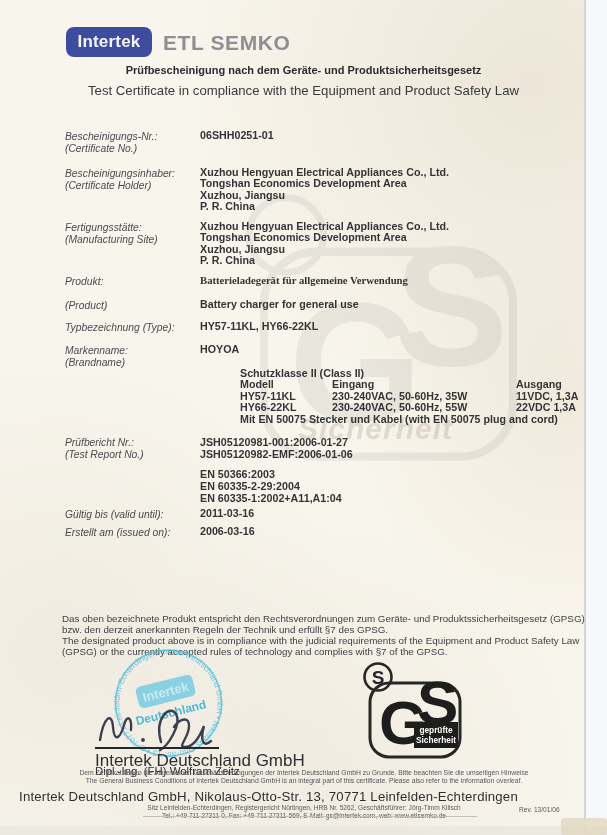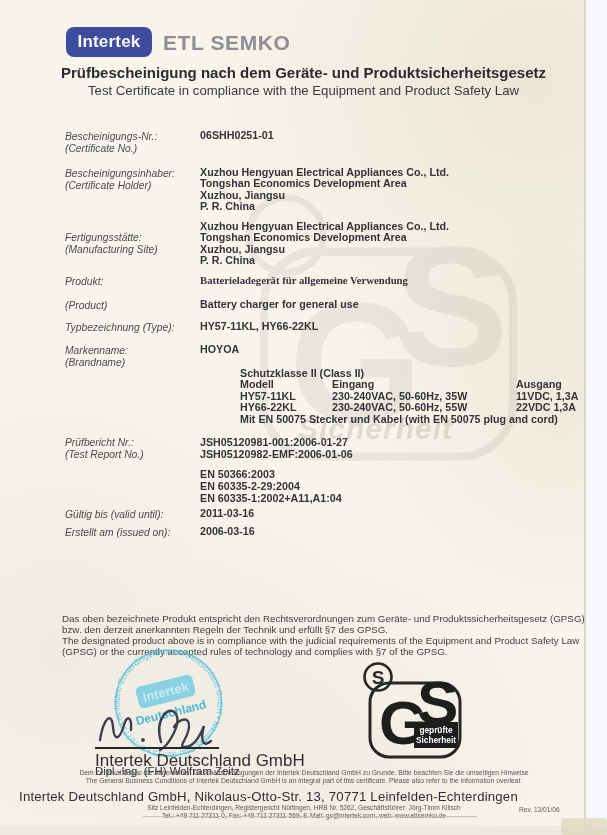--- a/index.html
+++ b/index.html
@@ -18,21 +18,21 @@
   .edge-strip { position:absolute; top:0; right:0; width:21px; height:835px; background:#f7f8fb; }
   .edge-line  { position:absolute; top:0; right:21px; width:2px; height:835px; background:#d9d7d2; }
 
   
   .logo-box { position:absolute; left:66px; top:27px; width:86px; height:30px;
     background:#3e4c9d; border-radius:8px; display:flex; align-items:center; justify-content:center; }
   .logo-box span { color:#f4f6fb; font-size:17px; font-weight:bold; letter-spacing:0.2px; }
   .brand-name { position:absolute; left:163px; top:31px; font-size:21px; font-weight:bold;
     color:#8e8e93; letter-spacing:0.6px; }
   .title-de { position:absolute; left:0; width:607px; top:64px; text-align:center;
-    font-size:15px; font-weight:bold; color:#2c2c30; }
+    font-size:11px; font-weight:bold; color:#2c2c30; }
   .title-en { position:absolute; left:0; width:607px; top:83px; text-align:center;
     font-size:13.2px; color:#3a3a3f; }
 
   
   .f-label { position:absolute; left:65px; width:132px; font-style:italic;
     font-size:10.3px; line-height:11.8px; color:#4b4b50; }
   .f-value { position:absolute; left:200px; font-weight:bold; font-size:10.7px;
     line-height:11.4px; color:#343437; }
   .f-value div { white-space:nowrap; }
   .d-table { display:grid; grid-template-columns:92px 184px auto; }
@@ -105,21 +105,21 @@
     <div>Bescheinigungsinhaber:</div>
     <div>(Certificate Holder)</div>
   </div>
   <div class="f-value" style="top:167px;">
     <div>Xuzhou Hengyuan Electrical Appliances Co., Ltd.</div>
     <div>Tongshan Economics Development Area</div>
     <div>Xuzhou, Jiangsu</div>
     <div>P. R. China</div>
   </div>
 
-  <div class="f-label" style="top:222px;margin-top:10px;">
+  <div class="f-label" style="top:222px;">
     <div>Fertigungsstätte:</div>
     <div>(Manufacturing Site)</div>
   </div>
   <div class="f-value" style="top:221px;">
     <div>Xuzhou Hengyuan Electrical Appliances Co., Ltd.</div>
     <div>Tongshan Economics Development Area</div>
     <div>Xuzhou, Jiangsu</div>
     <div>P. R. China</div>
   </div>
 

